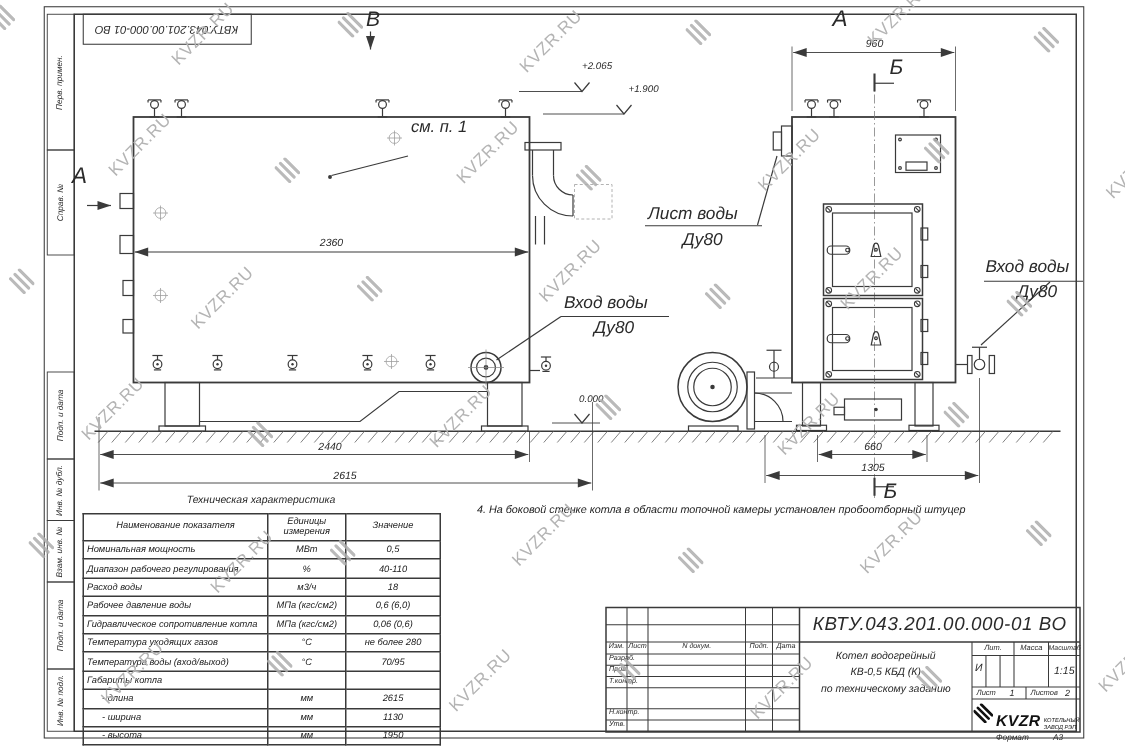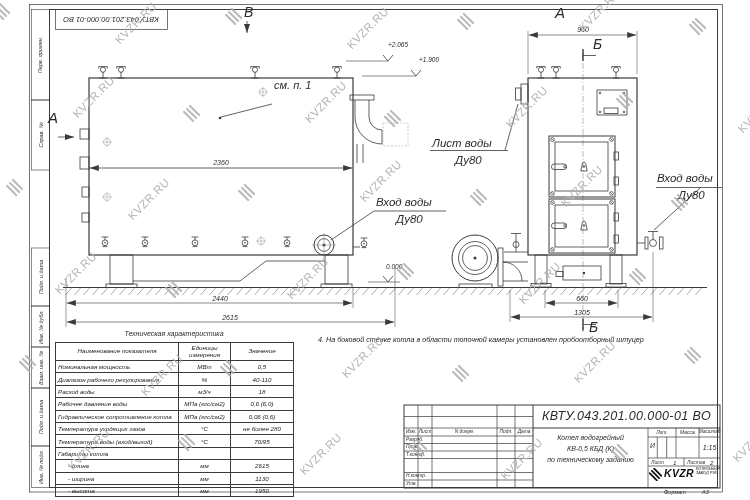--- a/index.html
+++ b/index.html
@@ -18,21 +18,21 @@
   .tech td.u,.tech td.v{text-align:center;}
   .tech td.ind{padding-left:12px;}
   .notes{position:absolute;left:318px;top:335px;width:392px;z-index:4;font-size:7.2px;
          font-style:italic;color:#222;line-height:1.38;}
   .notes div{margin-bottom:1.5px;}
   .wm{position:absolute;inset:0;z-index:6;pointer-events:none;}
   .wm-t{position:absolute;transform:rotate(-45deg);font-size:11.5px;color:#b4b4b4;
         letter-spacing:.4px;font-style:normal;}
   .wm-i{position:absolute;opacity:.85;}
   .brandbox{position:absolute;left:649px;top:467px;width:70px;height:20px;z-index:4;
-            display:flex;align-items:flex-start;gap:2px;}
+            display:flex;align-items:flex-end;gap:2px;}
   .brand-k{font-weight:bold;font-size:10.5px;font-style:italic;color:#111;letter-spacing:.3px;}
   .brand-s{font-size:3.8px;color:#111;line-height:1.15;font-style:italic;}
 </style>
 </head>
 <body>
 
 <div class="stage">
 
   <svg class="lw" width="750" height="500" viewBox="0 0 750 500">
     <defs>

